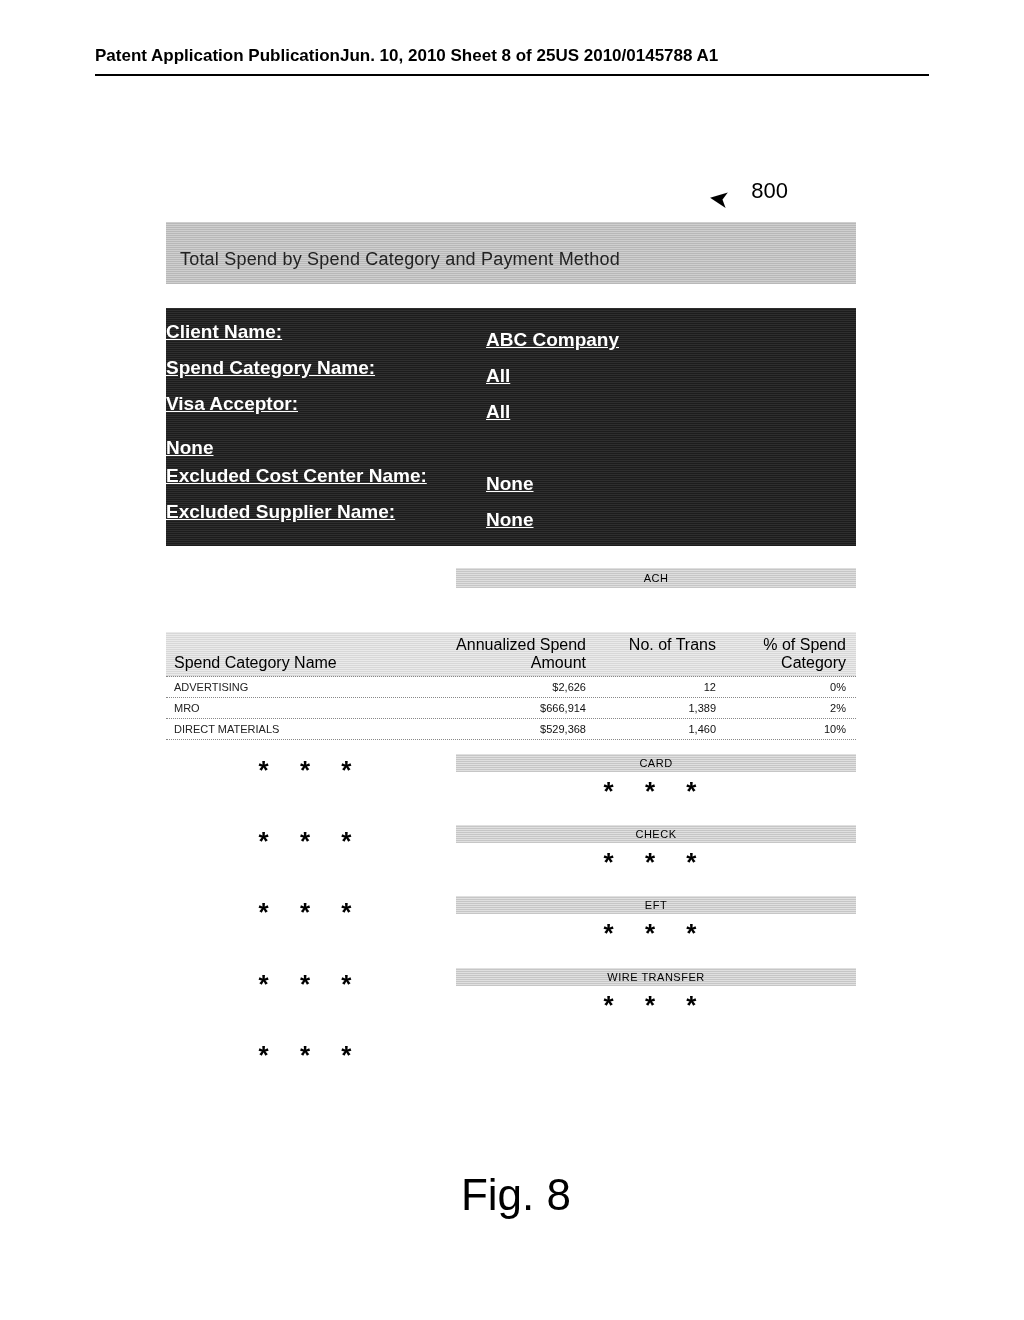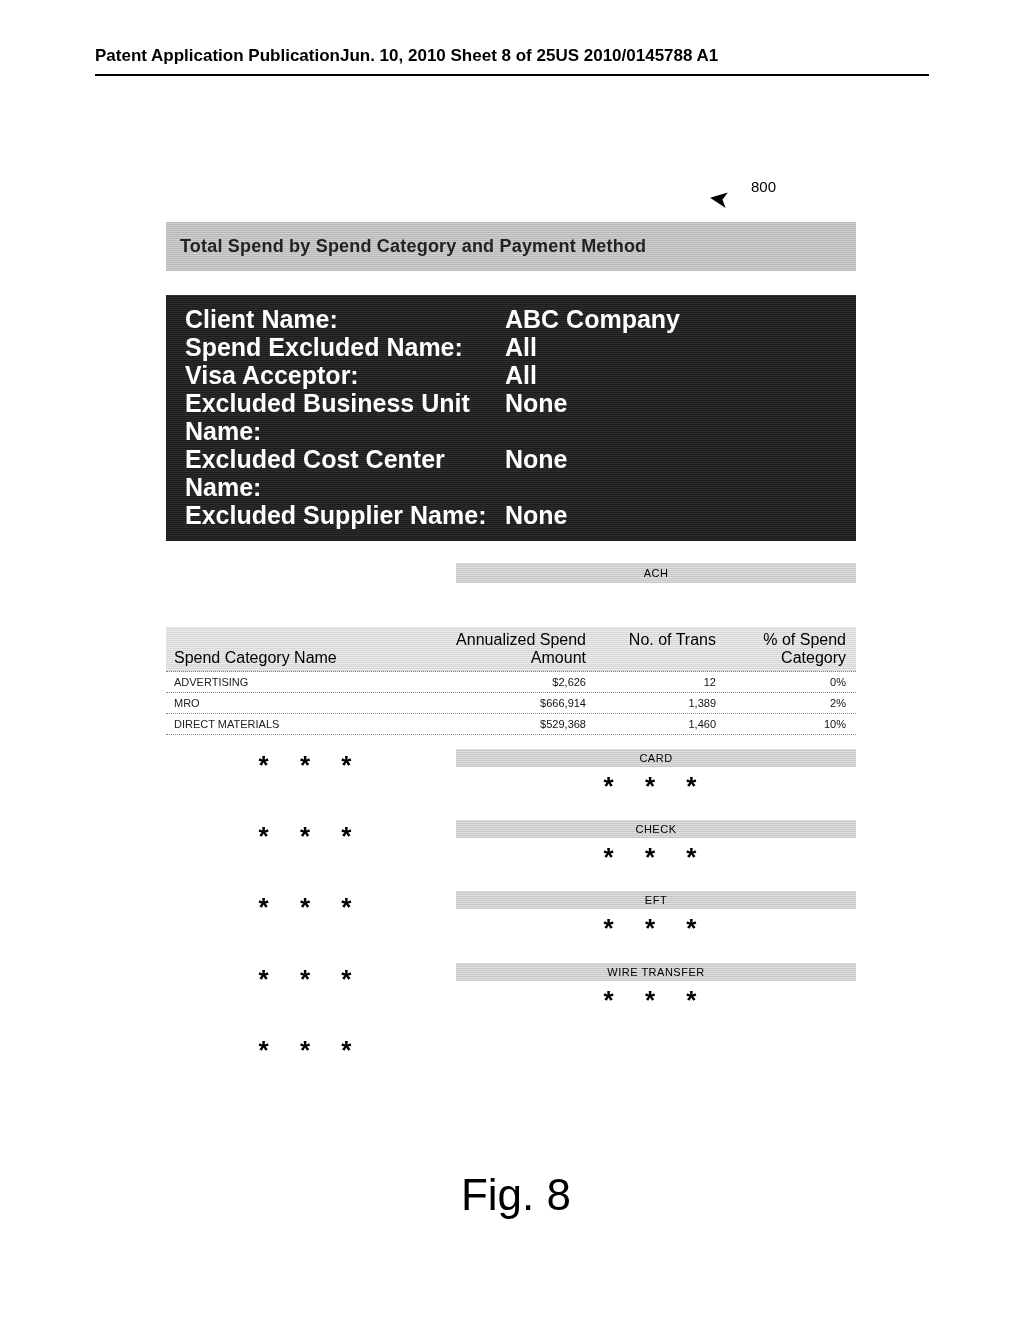--- a/index.html
+++ b/index.html
@@ -34,22 +34,22 @@
     display: flex;
   }
   .header-row .left {}
   .header-row .mid {}
   .header-row .right {}
 
   
   .ref-number {
     position: absolute;
     top: 178px;
-    right: 248px;
-    font-size: 15px;
+    right: 236px;
+    font-size: 22px;
   }
   .ref-arrow {
     position: absolute;
     top: 186px;
     right: 296px;
     font-size: 22px;
     font-weight: bold;
     transform: scaleX(-1) rotate(-8deg);
   }
 
@@ -58,37 +58,38 @@
     position: absolute;
     top: 222px;
     left: 166px;
     width: 690px;
   }
 
   .title-bar {
     background: repeating-linear-gradient(0deg,#b8b8b8 0 1px,#cfcfcf 1px 2px);
     color: #222;
     font-size: 18px;
-    font-weight: 700;
-    padding: 14px 14px 14px 14px;
+    font-weight: 400;
+    padding: 27px 14px 14px 14px;
     letter-spacing: 0.2px;
   }
 
   .params-box {
     margin-top: 24px;
     background: repeating-linear-gradient(0deg,#1c1c1c 0 1px,#2e2e2e 1px 2px);
     color: #fff;
-    padding: 10px 14px 12px 19px;
-    font-size: 25px;
+    padding: 10px 14px 12px 0;
+    font-size: 19px;
     font-weight: 600;
     line-height: 28px;
+    text-decoration: underline;
   }
   .params-row { display:flex; }
   .params-label { width: 320px; }
-  .params-value { flex: 1; }
+  .params-value { flex: 1; margin-top: 8px; }
 
   
   .tbl {
     margin-top: 22px;
     font-size: 12px;
   }
   .group-header {
     background: repeating-linear-gradient(0deg,#c6c6c6 0 1px,#dedede 1px 2px);
     text-align: center;
     padding: 4px 0;
@@ -178,29 +179,28 @@
 
   <div class="content">
     <div class="title-bar">Total Spend by Spend Category and Payment Method</div>
 
     <div class="params-box">
       <div class="params-row">
         <div class="params-label">Client Name:</div>
         <div class="params-value">ABC Company</div>
       </div>
       <div class="params-row">
-        <div class="params-label">Spend Excluded Name:</div>
+        <div class="params-label">Spend Category Name:</div>
         <div class="params-value">All</div>
       </div>
       <div class="params-row">
         <div class="params-label">Visa Acceptor:</div>
         <div class="params-value">All</div>
       </div>
       <div class="params-row">
-        <div class="params-label">Excluded Business Unit Name:</div>
         <div class="params-value">None</div>
       </div>
       <div class="params-row">
         <div class="params-label">Excluded Cost Center Name:</div>
         <div class="params-value">None</div>
       </div>
       <div class="params-row">
         <div class="params-label">Excluded Supplier Name:</div>
         <div class="params-value">None</div>
       </div>

